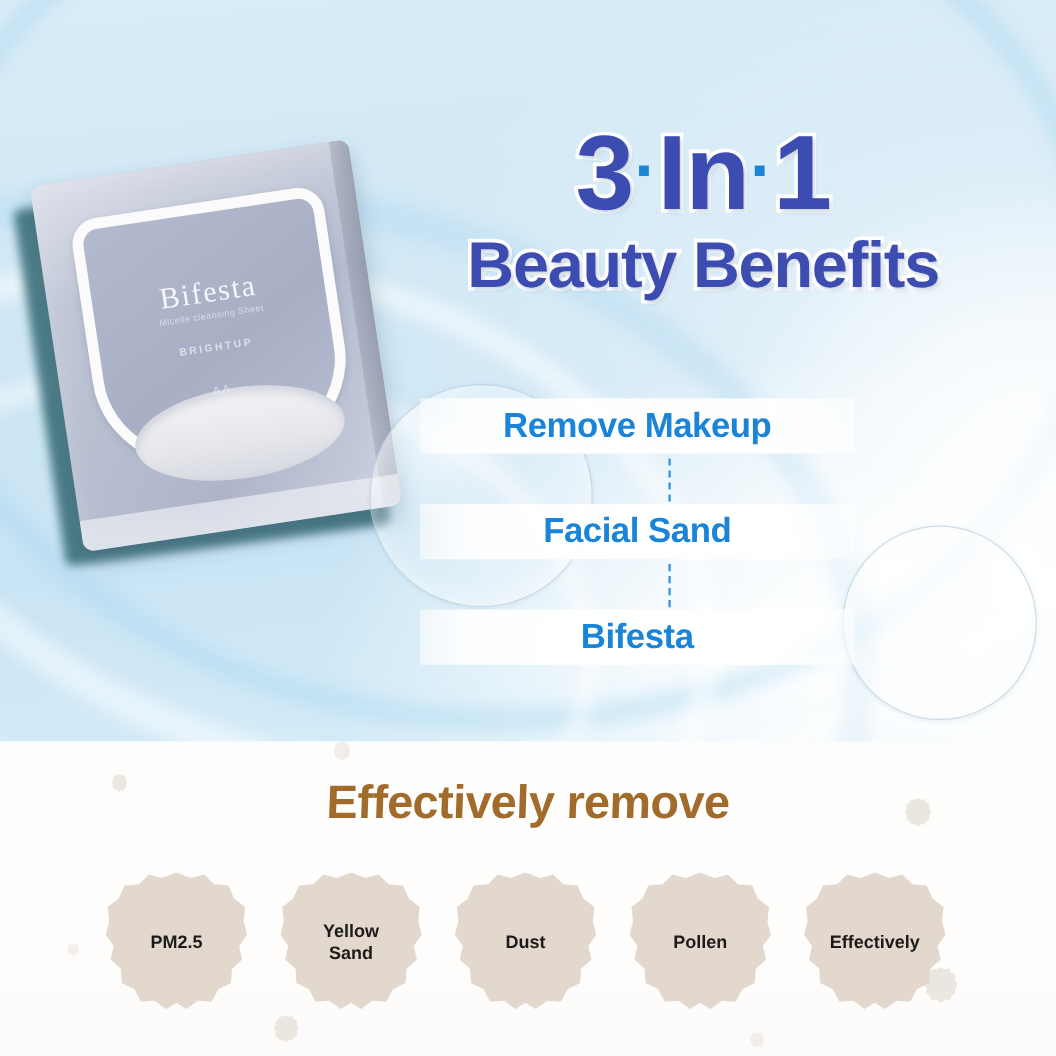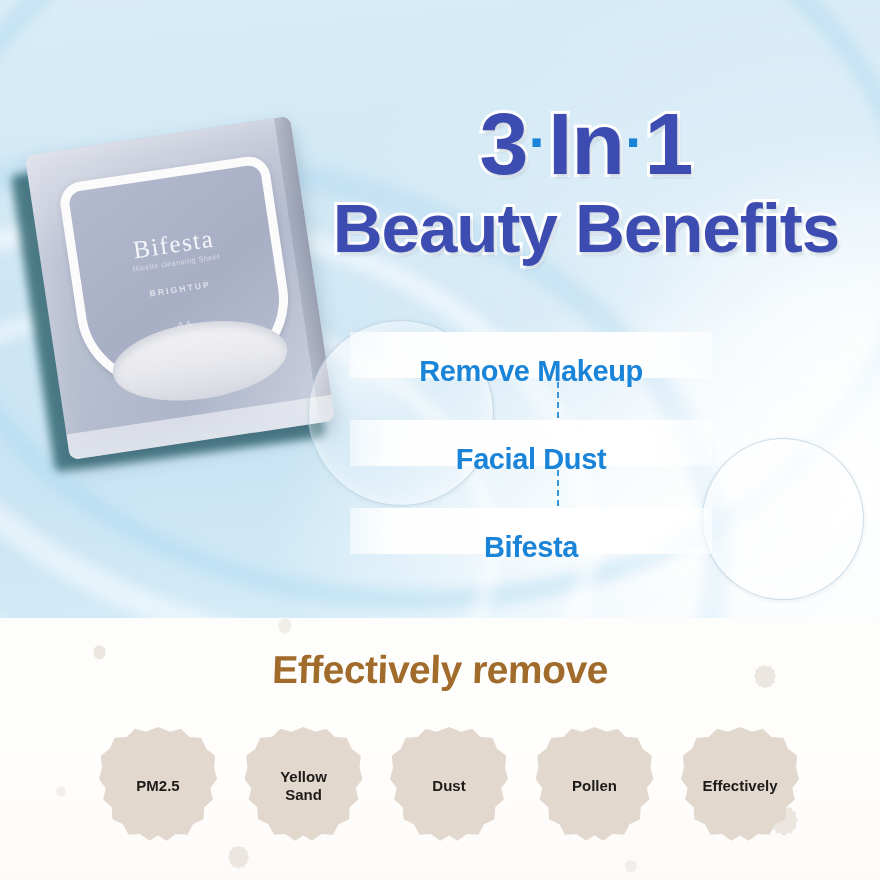--- a/index.html
+++ b/index.html
@@ -129,21 +129,21 @@
     font-weight:bold;
     color:#3d4cb0;
     letter-spacing:-1px;
     line-height:1;
     -webkit-text-stroke:6px #ffffff;
     paint-order:stroke fill;
     text-shadow: 2px 3px 3px rgba(120,150,175,.35);
     white-space:nowrap;
   }
   .t-line1 { font-size:88px; }
-  .t-line2 { font-size:69px; margin-top:6px; }
+  .t-line2 { font-size:54px; margin-top:6px; }
   .dotsep {
     display:inline-block;
     color:#1a84d8;
     -webkit-text-stroke:0;
     font-size:58px;
     vertical-align:12px;
     margin:0 1px;
     text-shadow:none;
   }
 
@@ -152,21 +152,21 @@
   .band {
     position:absolute; left:350px; width:362px; height:46px;
     background:linear-gradient(90deg, rgba(255,255,255,.55) 0%, rgba(255,255,255,.95) 12%, rgba(255,255,255,.97) 82%, rgba(255,255,255,.55) 100%);
   }
   .band1 { top:0px; }
   .band2 { top:88px; }
   .band3 { top:176px; }
   .band-label {
     position:absolute; left:0; top:0; width:100%; height:46px;
     display:flex; align-items:center; justify-content:center;
-    color:#1a84d8; font-weight:bold; font-size:29px; letter-spacing:-.4px;margin-top:16px;
+    color:#1a84d8; font-weight:bold; font-size:29px; letter-spacing:-.4px;
   }
   .dash {
     position:absolute; left:557px; width:0;
     border-left:2.5px dashed #3a97dd;
     height:36px;
   }
   .dash1 { top:50px; }
   .dash2 { top:138px; }
 
   
@@ -175,21 +175,21 @@
     background:linear-gradient(180deg,#fdfdfc 0%, #fffefd 55%, #fcfbf9 100%);
     overflow:hidden;
   }
   .sub-heading {
     position:absolute; left:0; top:30px; width:880px; text-align:center;
     font-size:39px; font-weight:bold; color:#a06b2b;
     letter-spacing:-.5px;
     transform:skewX(-2deg);
   }
   .chips {
-    position:absolute; left:99px; top:108px; width:700px; height:120px;
+    position:absolute; left:88px; top:108px; width:700px; height:120px;
     display:flex; justify-content:space-between; align-items:center;
   }
   .chip {
     position:relative; width:118px; height:118px;
     display:flex; align-items:center; justify-content:center;
     text-align:center;
     font-size:15px; font-weight:bold; color:#1d1b19;
     line-height:1.22;
     background:#e2d8ce;
     clip-path: polygon(
@@ -261,21 +261,21 @@
       </div>
       <div class="t-line2">Beauty Benefits</div>
     </div>
 
     <div class="benefits">
       <div class="band band1">
         <div class="band-label">Remove Makeup</div>
       </div>
       <div class="dash dash1"></div>
       <div class="band band2">
-        <div class="band-label">Facial Dust</div>
+        <div class="band-label">Facial Sand</div>
       </div>
       <div class="dash dash2"></div>
       <div class="band band3">
         <div class="band-label">Bifesta</div>
       </div>
     </div>
   </div>
 
   <div class="lower">
     <div class="deco d1"></div>

